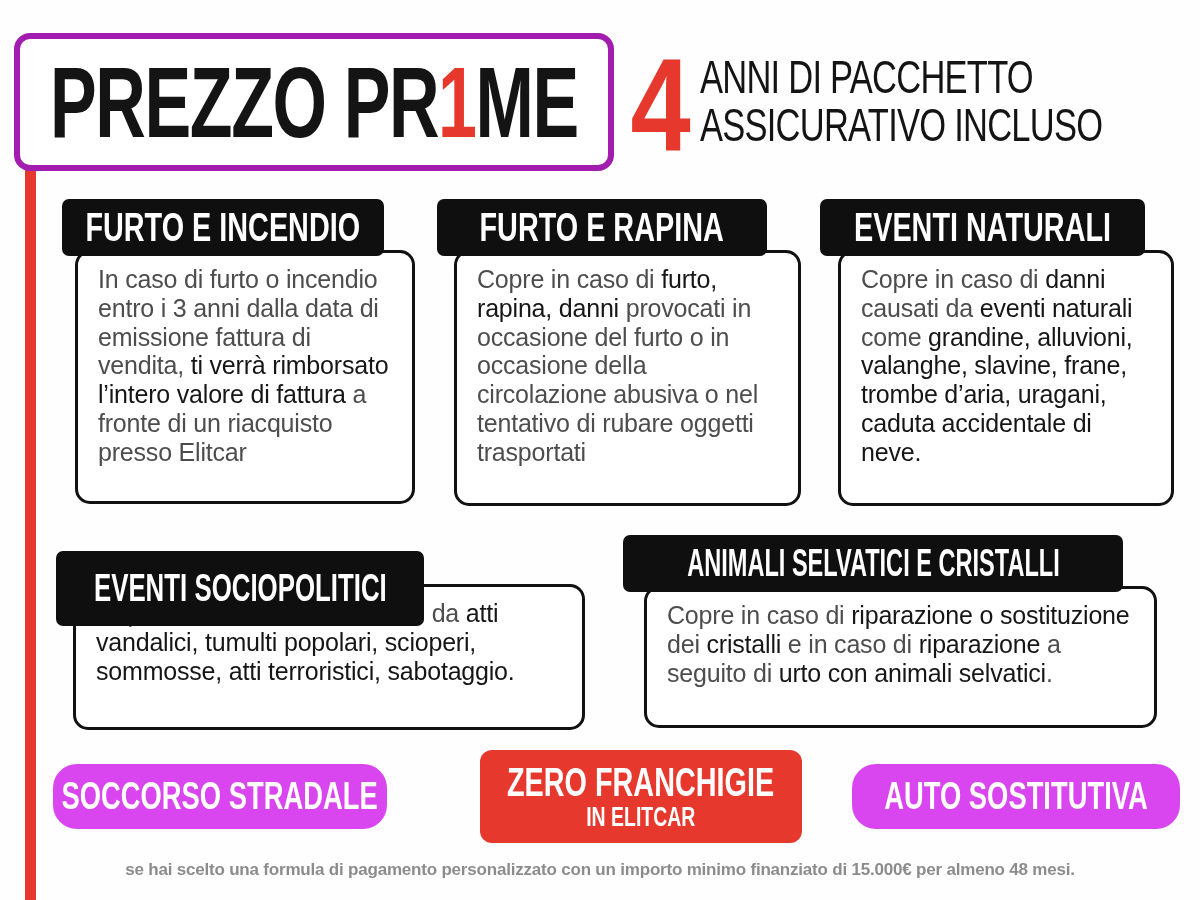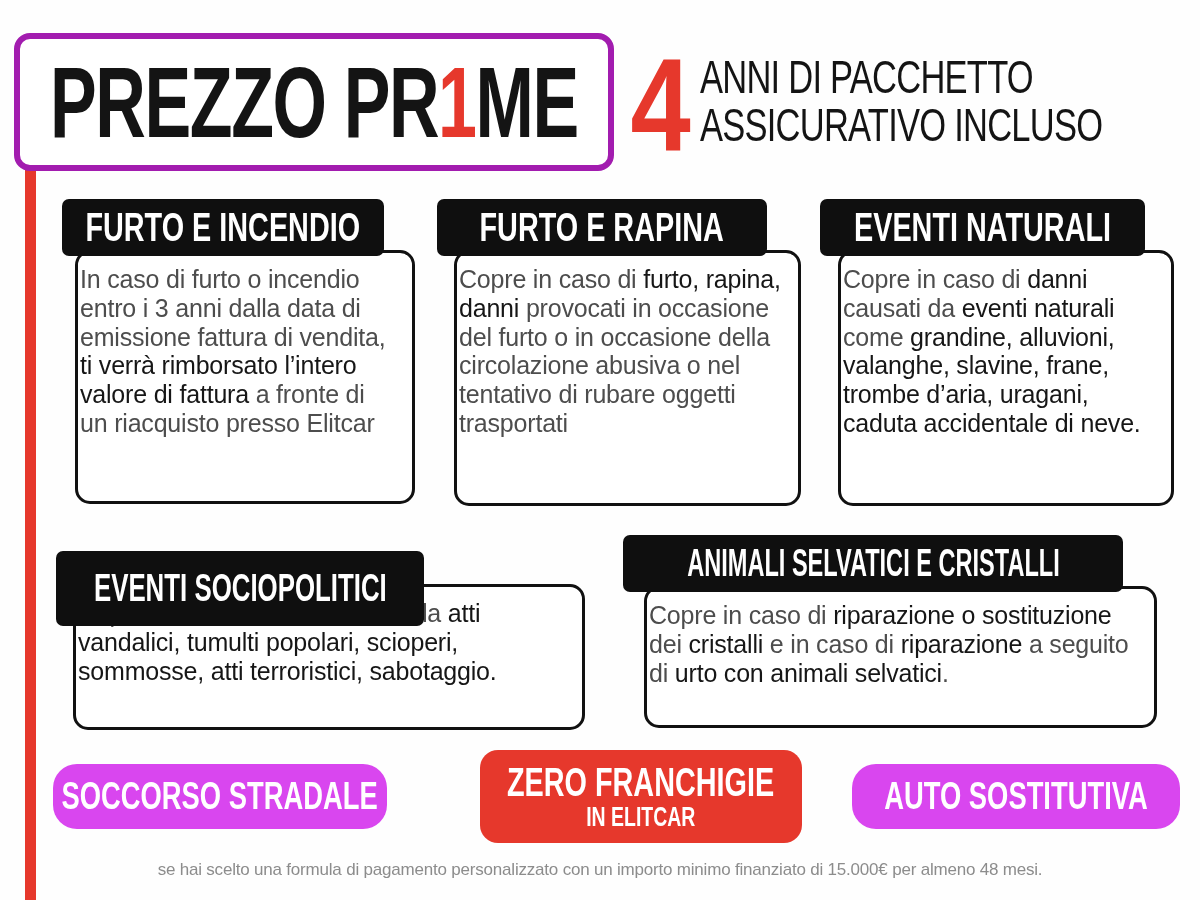--- a/index.html
+++ b/index.html
@@ -56,21 +56,21 @@
     color:#ffffff; font-weight:700; white-space:nowrap;
     font-size:40px; letter-spacing:0px;
     display:inline-block; transform:scaleX(0.72); transform-origin:center center;
   }
   .card-pill.pill-s span  { font-size:38px; transform:scaleX(0.68); }
   .card-pill.pill-xs span { font-size:38px; transform:scaleX(0.62); }
 
   .card-box {
     position:absolute; background:#ffffff;
     border:3px solid #111111; border-radius:15px;
-    z-index:2; padding:12px 16px 8px 2px;
+    z-index:2; padding:12px 16px 8px 20px;
   }
   .card-text {
     font-size:25px; line-height:1.15; color:#4d4d4d;
     letter-spacing:-0.2px;
   }
   .card-text .b { font-weight:400; color:#161616; }
 
   
   .pill-c1 { left:62px;  top:199px; width:322px; height:57px; }
   .box-c1  { left:75px;  top:250px; width:340px; height:254px; }
@@ -92,37 +92,37 @@
   }
   .badge-black span {
     color:#fff; font-weight:700; font-size:38px; white-space:nowrap;
     display:inline-block; transform:scaleX(0.72);
   }
   .badge-left  { left:53px;  top:764px; width:334px; height:65px; }
   .badge-right { left:852px; top:764px; width:328px; height:65px; }
 
   .badge-red {
     position:absolute; left:480px; top:750px; width:322px; height:93px;
-    background:#e6382c; border-radius:18px;
+    background:#e6382c; border-radius:12px;
     display:flex; flex-direction:column; align-items:center; justify-content:center;
     overflow:hidden;
   }
   .badge-red .l1 {
     color:#fff; font-weight:700; font-size:40px; line-height:1.05; white-space:nowrap;
     display:inline-block; transform:scaleX(0.72);
   }
   .badge-red .l2 {
     color:#fff; font-weight:700; font-size:27px; line-height:1.05; white-space:nowrap;
     display:inline-block; transform:scaleX(0.72);
   }
 
   
   .footer-disclaimer {
     position:absolute; left:0; top:860px; width:1200px;
-    text-align:center; font-size:17px; color:#8c8c8c; letter-spacing:-0.2px;
+    text-align:center; font-size:17px; color:#8c8c8c; letter-spacing:-0.2px;font-weight:bold;
   }
 </style>
 </head>
 <body>
 
 <div class="poster">
 
   <div class="title-box">
     <div class="title-text"><span>PREZZO PR</span><span class="red">1</span><span>ME</span></div>
   </div>

